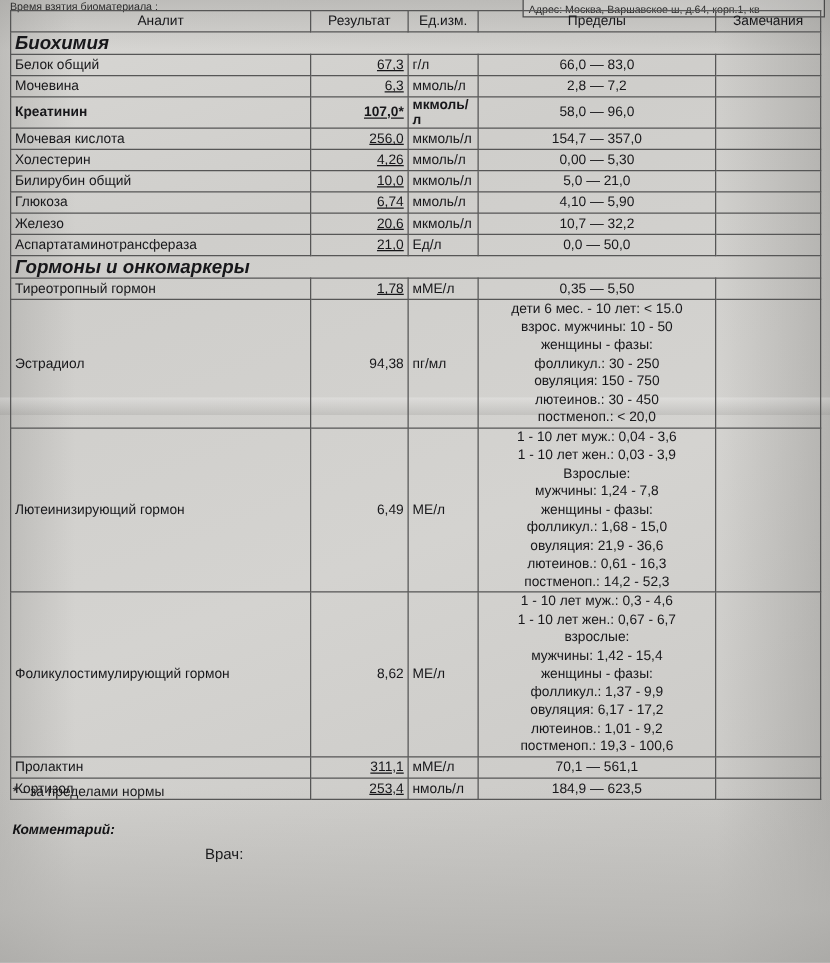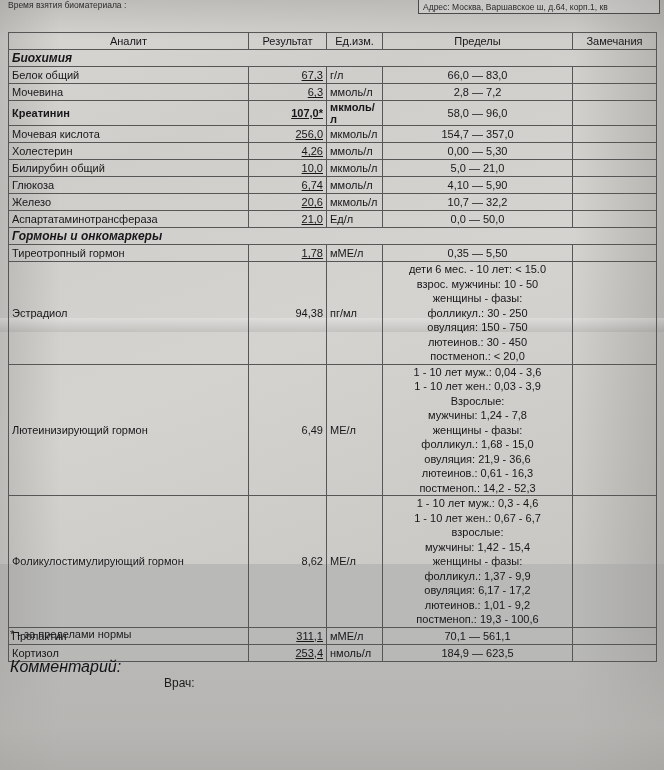--- a/index.html
+++ b/index.html
@@ -9,21 +9,21 @@
   }
   body {
     width: 664px;
     height: 770px;
     overflow: hidden;
     font-family: "Liberation Sans", sans-serif;
   }
   #sheet {
     position: relative;
     width: 664px;
-    height: 564px;
+    height: 770px;
     background: linear-gradient(160deg, #d8d7d4 0%, #cfcecb 25%, #d4d3d0 55%, #c7c6c3 100%);
   }
   
   .shade {
     position: absolute;
     pointer-events: none;
   }
   .shade-top {
     left: 0; top: 0; width: 664px; height: 40px;
     background: linear-gradient(#a9a8a5, rgba(200,199,196,0));
@@ -69,21 +69,21 @@
   .hdr-box span {
     position: absolute; left: 4px; bottom: 1px;
     white-space: nowrap;
     font-size: 8.5px;
   }
 
   
   table.rep {
     position: absolute;
     left: 8px;
-    top: 32px;
+    top: 8px;
     width: 648px;
     border-collapse: collapse;
     font-size: 11px;
     color: #17171a;
     table-layout: fixed;
     padding-left: 48px;
   }
   table.rep td, table.rep th {
     border: 1px solid #565656;
     padding: 0 3px;
@@ -101,21 +101,21 @@
     text-align: center;
     font-weight: normal;
     font-size: 11px;
     height: 17px;
   }
   .group td {
     border-left: 1px solid #565656;
     border-right: 1px solid #565656;
     font-style: italic;
     font-weight: bold;
-    font-size: 12px;
+    font-size: 15px;
     padding-left: 1px;
     height: 15px;
   }
   .nm { padding-left: 22px; }
   .res { text-align: right; padding-right: 4px; text-decoration: underline; }
   .unit { text-align: left; padding-left: 4px; }
   .lim { text-align: center; }
   .bold { font-weight: bold; margin-left: 28px; }
   .lim-multi {
     text-align: center;
@@ -147,23 +147,23 @@
     position: absolute;
     left: 10px;
     top: 628px;
     font-size: 11px;
     color: #1b1b1d;
   }
   .comment {
     position: absolute;
     left: 10px;
     top: 658px;
-    font-size: 16px;
+    font-size: 11px;
     font-style: italic;
-    font-weight: normal;
+    font-weight: bold;
     color: #131315;
   }
   .doctor {
     position: absolute;
     left: 164px;
     top: 676px;
     font-size: 12px;
     color: #1b1b1d;
   }
 </style>

